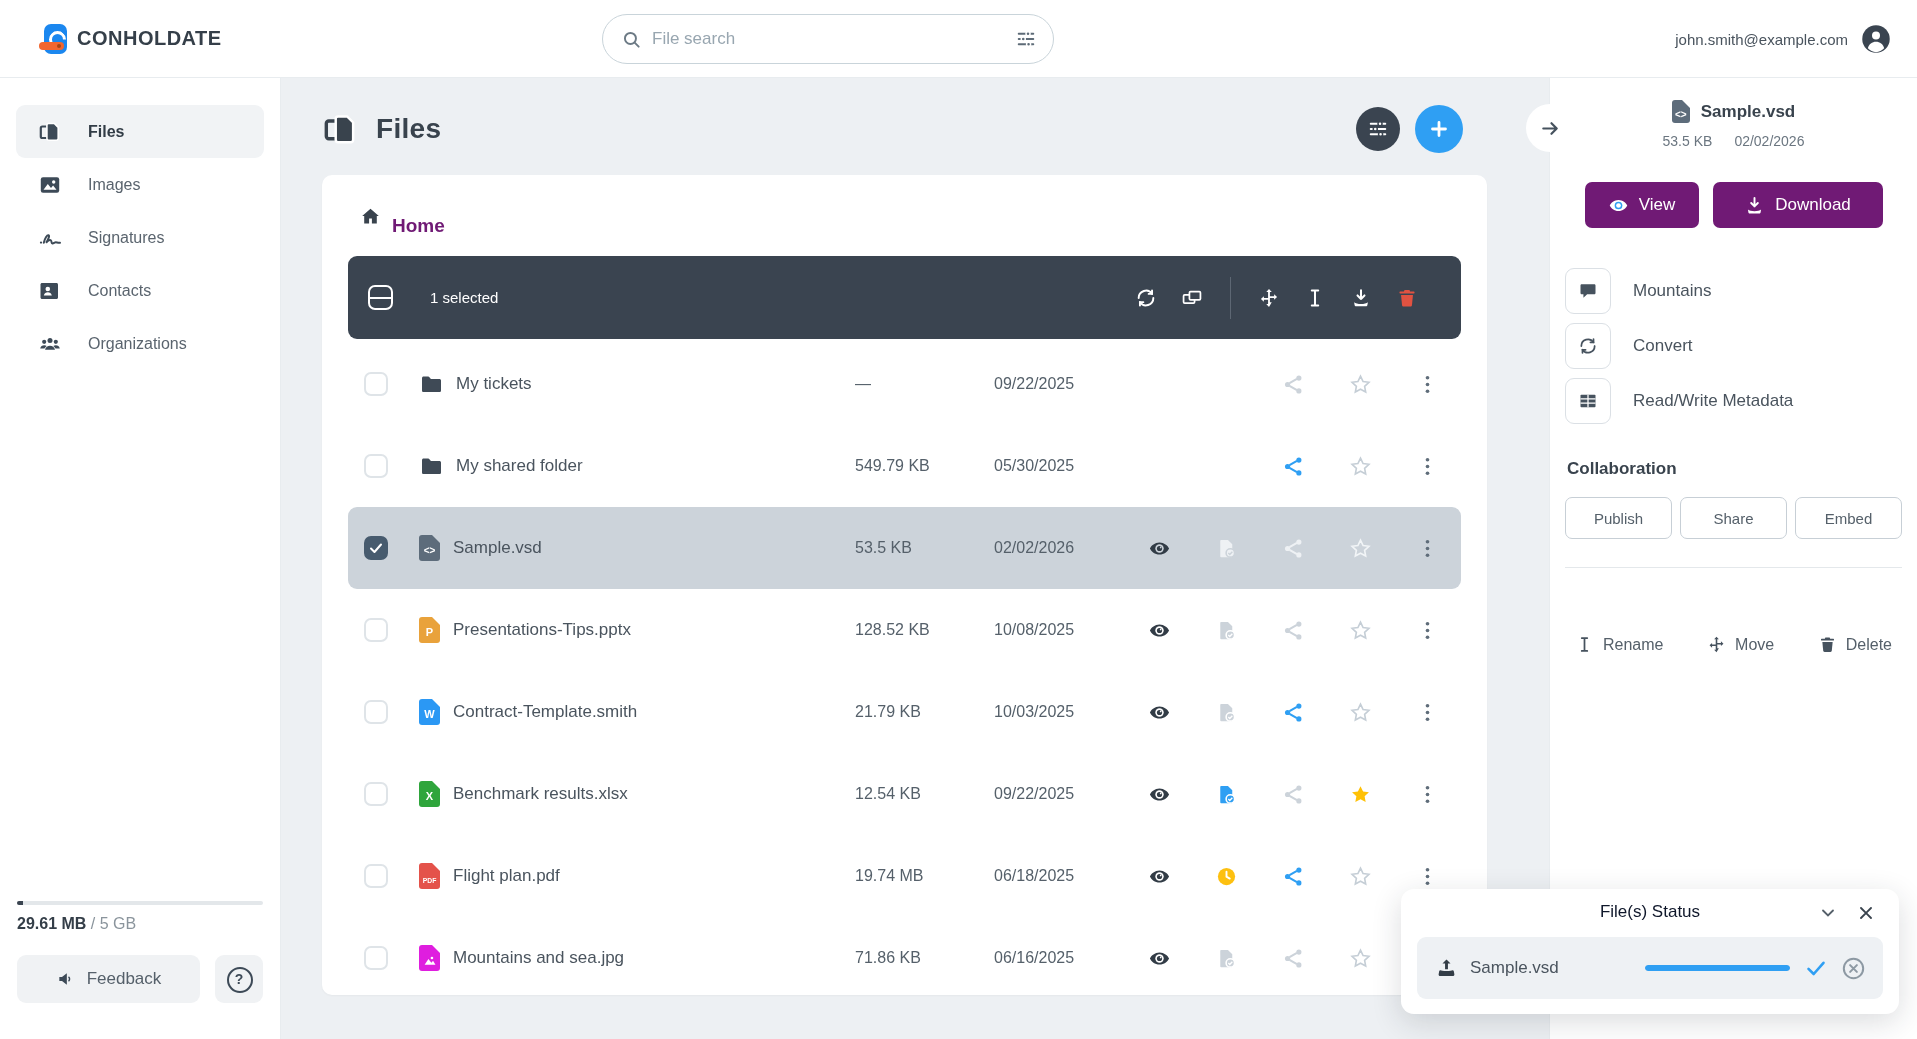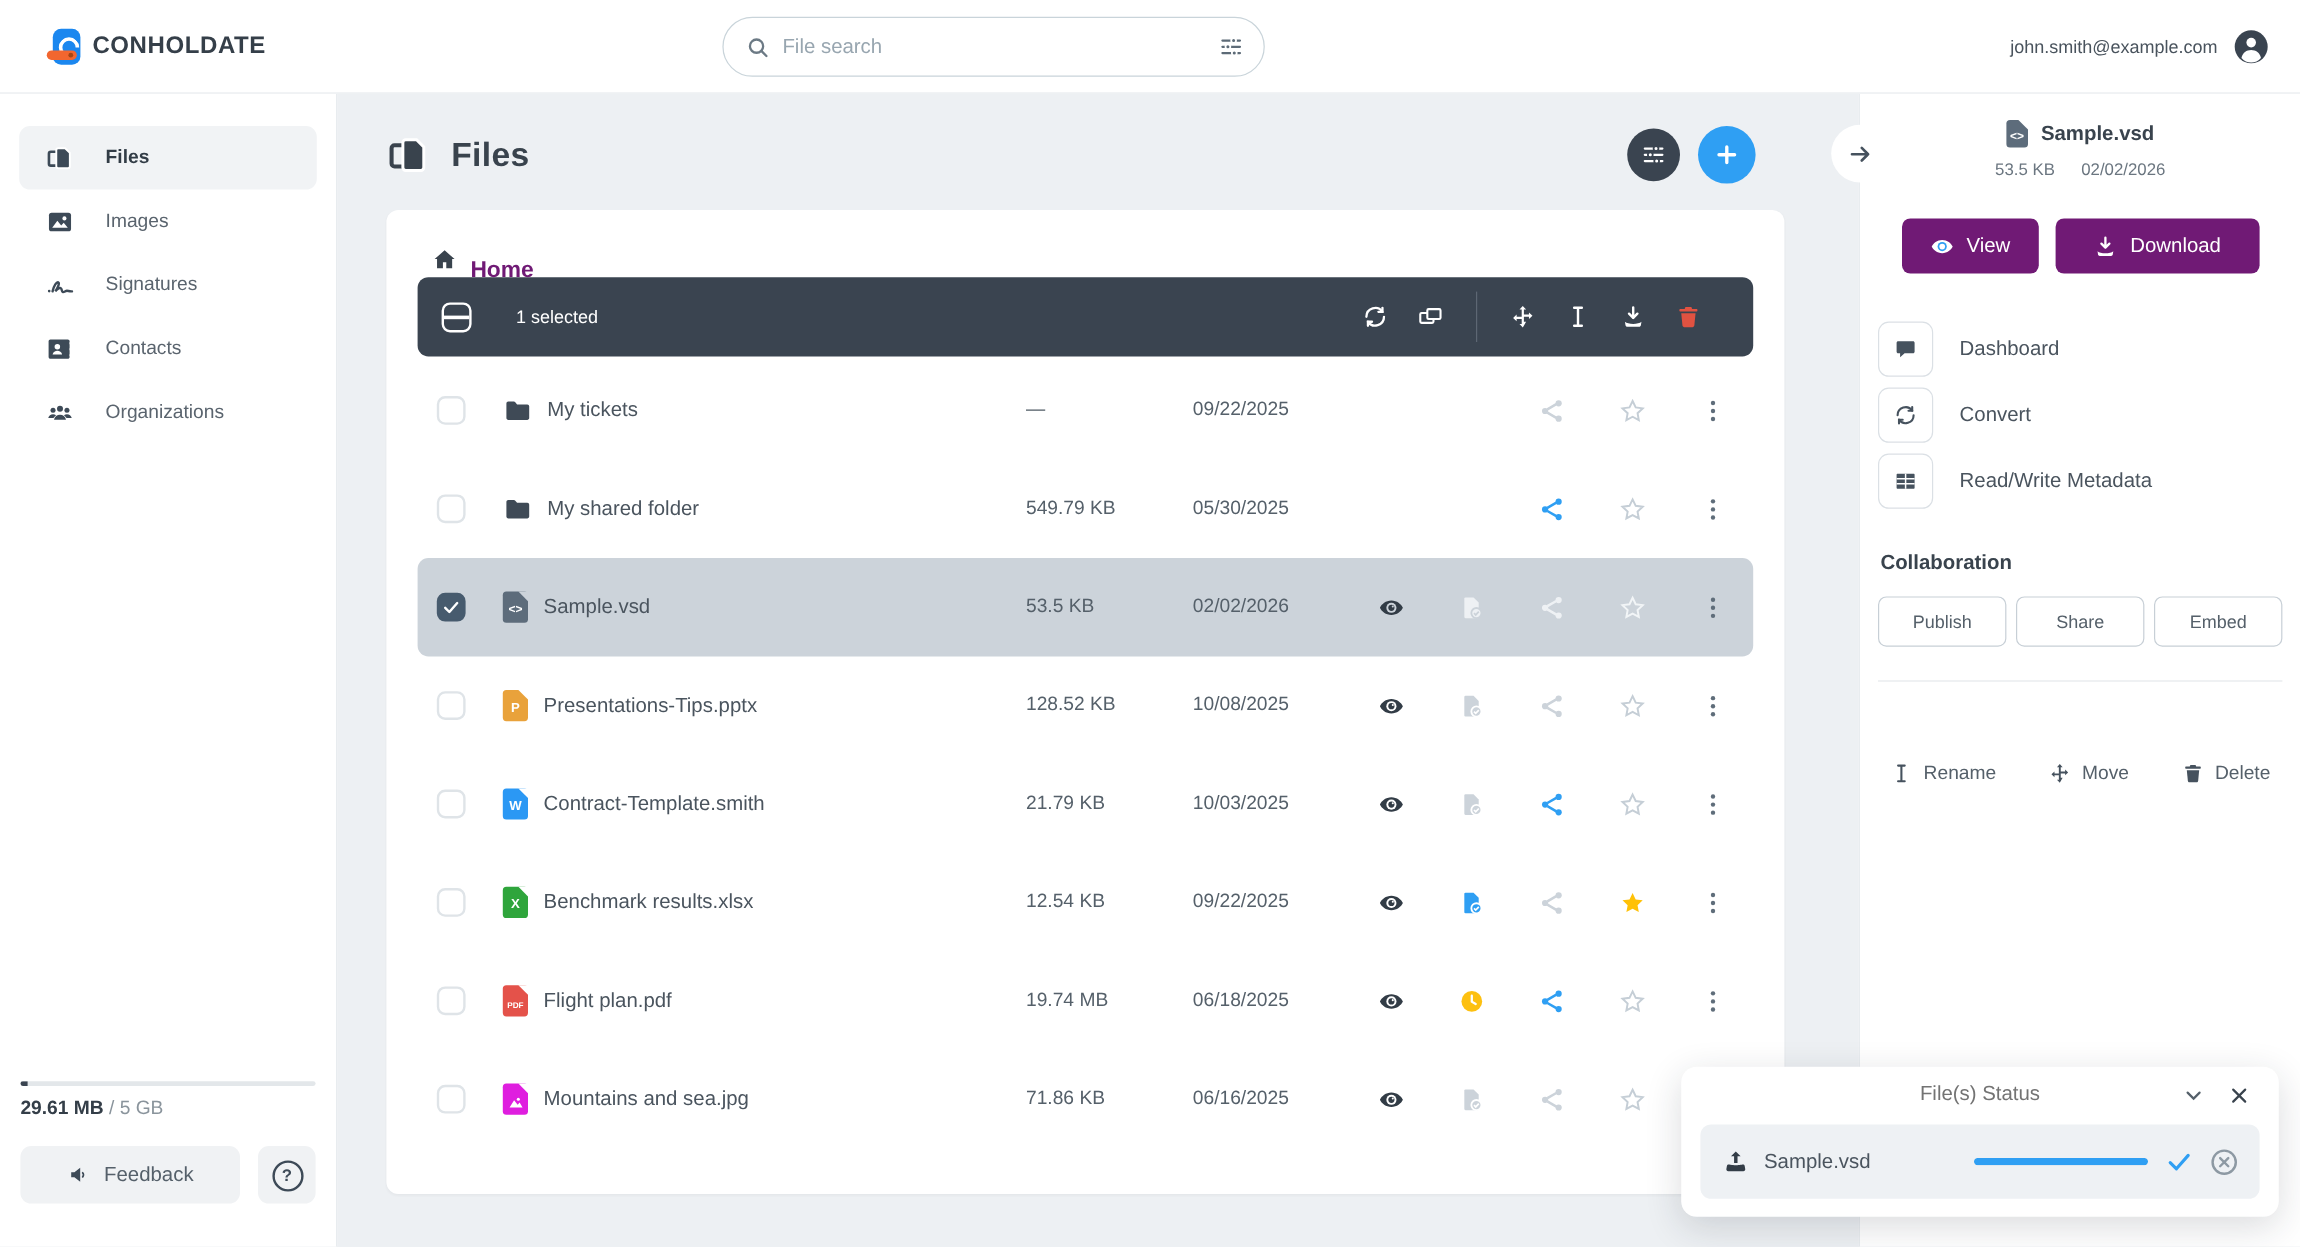--- a/index.html
+++ b/index.html
@@ -68,21 +68,21 @@
   .circle-btn.blue { width:48px; height:48px; background:#2f9ff3; }
   .circle-btn.blue svg { width:24px; height:24px; }
 
   .card { margin-top:20px; background:#fff; border-radius:10px; height:820px; padding:26px 26px 0 26px;
     box-shadow:0 1px 2px rgba(40,50,60,.04); overflow:hidden; }
   .breadcrumb { margin-left:12px; height:30px; display:flex; align-items:center; gap:11px; cursor:pointer; }
   .breadcrumb .bico { width:21px; height:21px; color:#39434d; }
   .breadcrumb span { font-size:19px; font-weight:700; color:#701a75;margin-top:20px; }
 
   
-  .seltoolbar { height:66px; background:#3a4450; border-radius:9px; display:flex;
+  .seltoolbar { margin-top:25px; height:83px; background:#3a4450; border-radius:9px; display:flex;
     align-items:center; padding:0 36px 0 20px; }
   .cb-ind { width:25px; height:25px; border:2.5px solid #fff; border-radius:7px; position:relative; cursor:pointer; flex:none; }
   .cb-ind::after { content:""; position:absolute; left:0; right:0; top:50%; height:2.5px; margin-top:-1px; background:#fff; }
   .selcount { margin-left:37px; color:#fff; font-size:15px; }
   .tool-ics { margin-left:auto; display:flex; align-items:center; gap:10px; }
   .tbtn { width:36px; height:36px; border:none; background:transparent; color:#fff; cursor:pointer;
     display:flex; align-items:center; justify-content:center; }
   .tbtn svg { width:22px; height:22px; }
   .tbtn.danger { color:#e15241; }
   .tsep { width:1px; height:42px; background:#5d6773; margin:0 10px; }
@@ -149,21 +149,21 @@
   .pdivider { margin-top:28px; border-top:1px solid #e4e8eb; }
   .pops { margin-top:24px; display:flex; justify-content:space-between; padding:0 10px; }
   .pop { display:flex; align-items:center; gap:9px; border:none; background:transparent; font-size:16px;
     color:#55606a; cursor:pointer; font-family:"Liberation Sans",sans-serif;margin-top:43px; }
   .pop svg { width:19px; height:19px; color:#46525e; }
 
   
   .statuspopup { position:fixed; left:1401px; top:889px; width:498px; height:125px; background:#fff;
     border-radius:13px; box-shadow:0 8px 30px rgba(30,40,50,.16); z-index:50; }
   .sp-head { height:46px; position:relative; display:flex; align-items:center; justify-content:center; }
-  .sp-title { font-size:17px; color:#737373; }
+  .sp-title { font-size:17px; color:#0f172a; }
   .sp-chevron,.sp-close { position:absolute; top:11px; width:26px; height:26px; border:none; background:transparent;
     cursor:pointer; color:#55606a; display:flex; align-items:center; justify-content:center; }
   .sp-chevron { right:58px; } .sp-close { right:20px; color:#39434d; }
   .sp-chevron svg,.sp-close svg { width:20px; height:20px; }
   .sp-item { margin:2px 16px 0 16px; height:62px; background:#eef1f4; border-radius:9px; display:flex;
     align-items:center; padding:0 16px 0 18px; }
   .sp-item .upico { width:23px; height:23px; color:#333d47; flex:none; }
   .sp-fname { margin-left:12px; font-size:17px; color:#4a545e; flex:1; }
   .sp-track { width:145px; height:6px; border-radius:3px; background:#dde3e8; overflow:hidden; }
   .sp-fill { height:100%; background:#2f9ff3; border-radius:3px; }
@@ -826,21 +826,21 @@
         </button>
       </div>
 
       <div class="pactions">
         <div class="paction">
           <span class="sqbtn">
               <svg viewBox="0 0 24 24" fill="currentColor">
                 <path d="M4.5 4h15c.8 0 1.5.7 1.5 1.5v9c0 .8-.7 1.5-1.5 1.5H11l-4.5 4v-4h-2C3.7 16 3 15.3 3 14.5v-9C3 4.7 3.7 4 4.5 4z"></path>
               </svg>
             </span>
-          <span class="plabel">Dashboard</span>
+          <span class="plabel">Mountains</span>
         </div>
         <div class="paction">
           <span class="sqbtn">
               <svg viewBox="0 0 24 24" fill="none" stroke="currentColor" stroke-width="2.1" stroke-linecap="round">
                 <path d="M20 12a8 8 0 0 1-14.6 4.5"></path>
                 <path d="M4 12A8 8 0 0 1 18.6 7.5"></path>
                 <path d="M18.6 3.8v3.7h-3.7"></path>
                 <path d="M5.4 20.2v-3.7h3.7"></path>
               </svg>
             </span>

